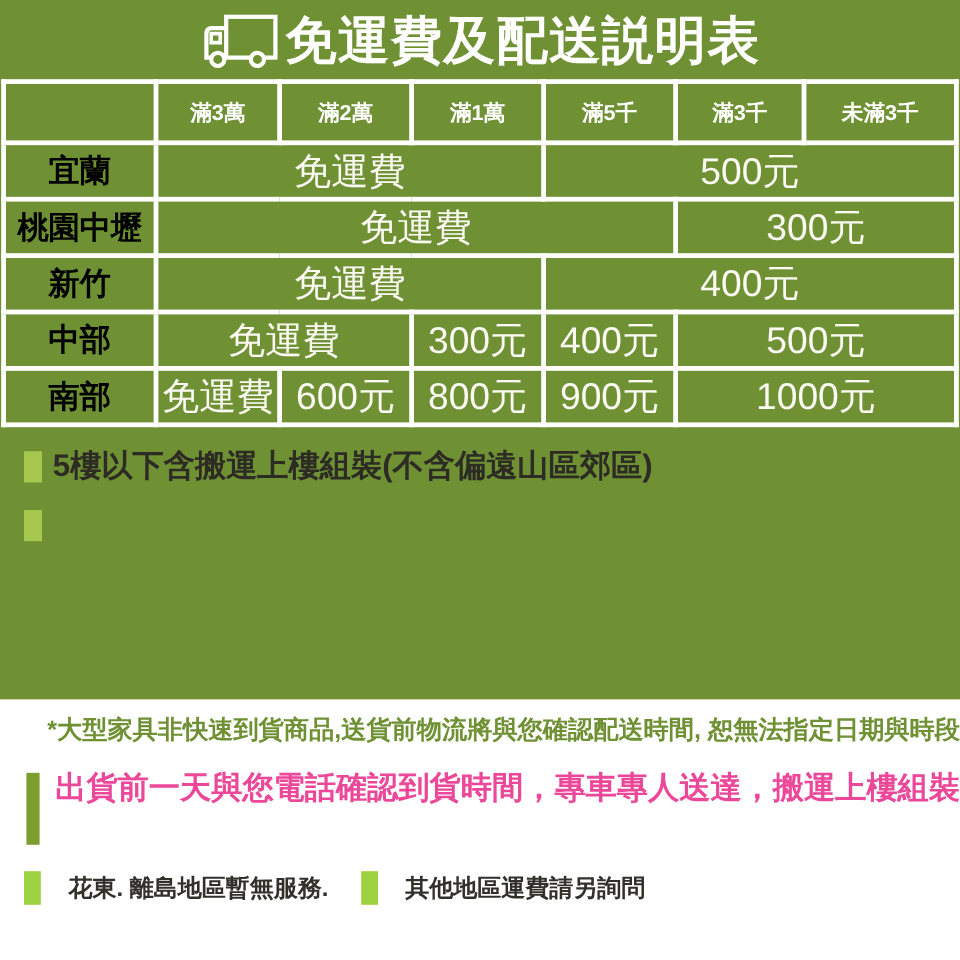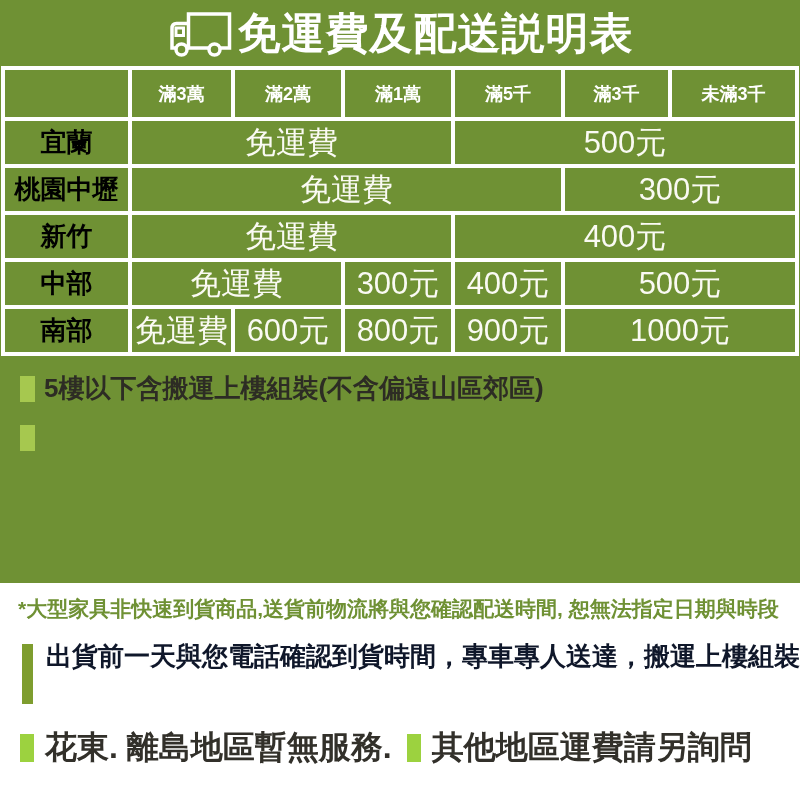--- a/index.html
+++ b/index.html
@@ -31,31 +31,31 @@
     border: 4px solid #ffffff; text-align: center; vertical-align: middle;
     padding: 0; overflow: hidden; white-space: nowrap;
   }
   .fee-table thead th { height: 51px; font-size: 18px; font-weight: bold; color: #ffffff; }
   .fee-table td.region { height: 47px; font-size: 26px; font-weight: bold; color: #000000; }
   .fee-table td.value { font-size: 31px; font-weight: 400; color: #FAFAF3; }
   .green-notes { margin: 11px 0 0 20px; }
   .green-note { display: flex; align-items: center; height: 33px; margin-bottom: 11px; margin-top: 16px; }
   .green-bullet { width: 15px; height: 26px; background: #A6C84F; margin-right: 9px; flex: 0 0 auto; }
   .green-note-text { font-size: 26px; font-weight: bold; color: #2D2C24; white-space: nowrap; }
-  .white-area { background: #ffffff; }
+  .white-area { background: #ffffff; text-align: right; }
   .fine-print {
     padding: 10px 0 0 18px; color: #6F9134;
     font-size: 21px; font-weight: bold; line-height: 32px; white-space: nowrap;
   }
   .delivery-note { display: flex; margin: 14px 0 0 22px; }
   .delivery-bar { width: 11px; height: 60px; background: #7E9D2E; margin: 5px 13px 0 0; flex: 0 0 auto; }
-  .delivery-text { font-size: 26px; font-weight: bold; color: #0f172a; line-height: 34px; white-space: nowrap; }
+  .delivery-text { font-size: 26px; font-weight: bold; color: #ec4899; line-height: 34px; white-space: nowrap; }
   .bottom-row {
     display: flex; align-items: center; margin: 22px 0 0 20px;
-    font-size: 32px; font-weight: bold; color: #32302A; white-space: nowrap;
+    font-size: 20px; font-weight: bold; color: #32302A; white-space: nowrap; gap: 12px;
   }
   .bottom-bullet { width: 14px; height: 28px; background: #9CD23F; margin-right: 11px; flex: 0 0 auto; }
   .bottom-bullet.second { margin-left: 15px; }
   .truck-svg { display: block; }
 </style>
 </head>
 <body>
 
 <div class="green-area">
 

